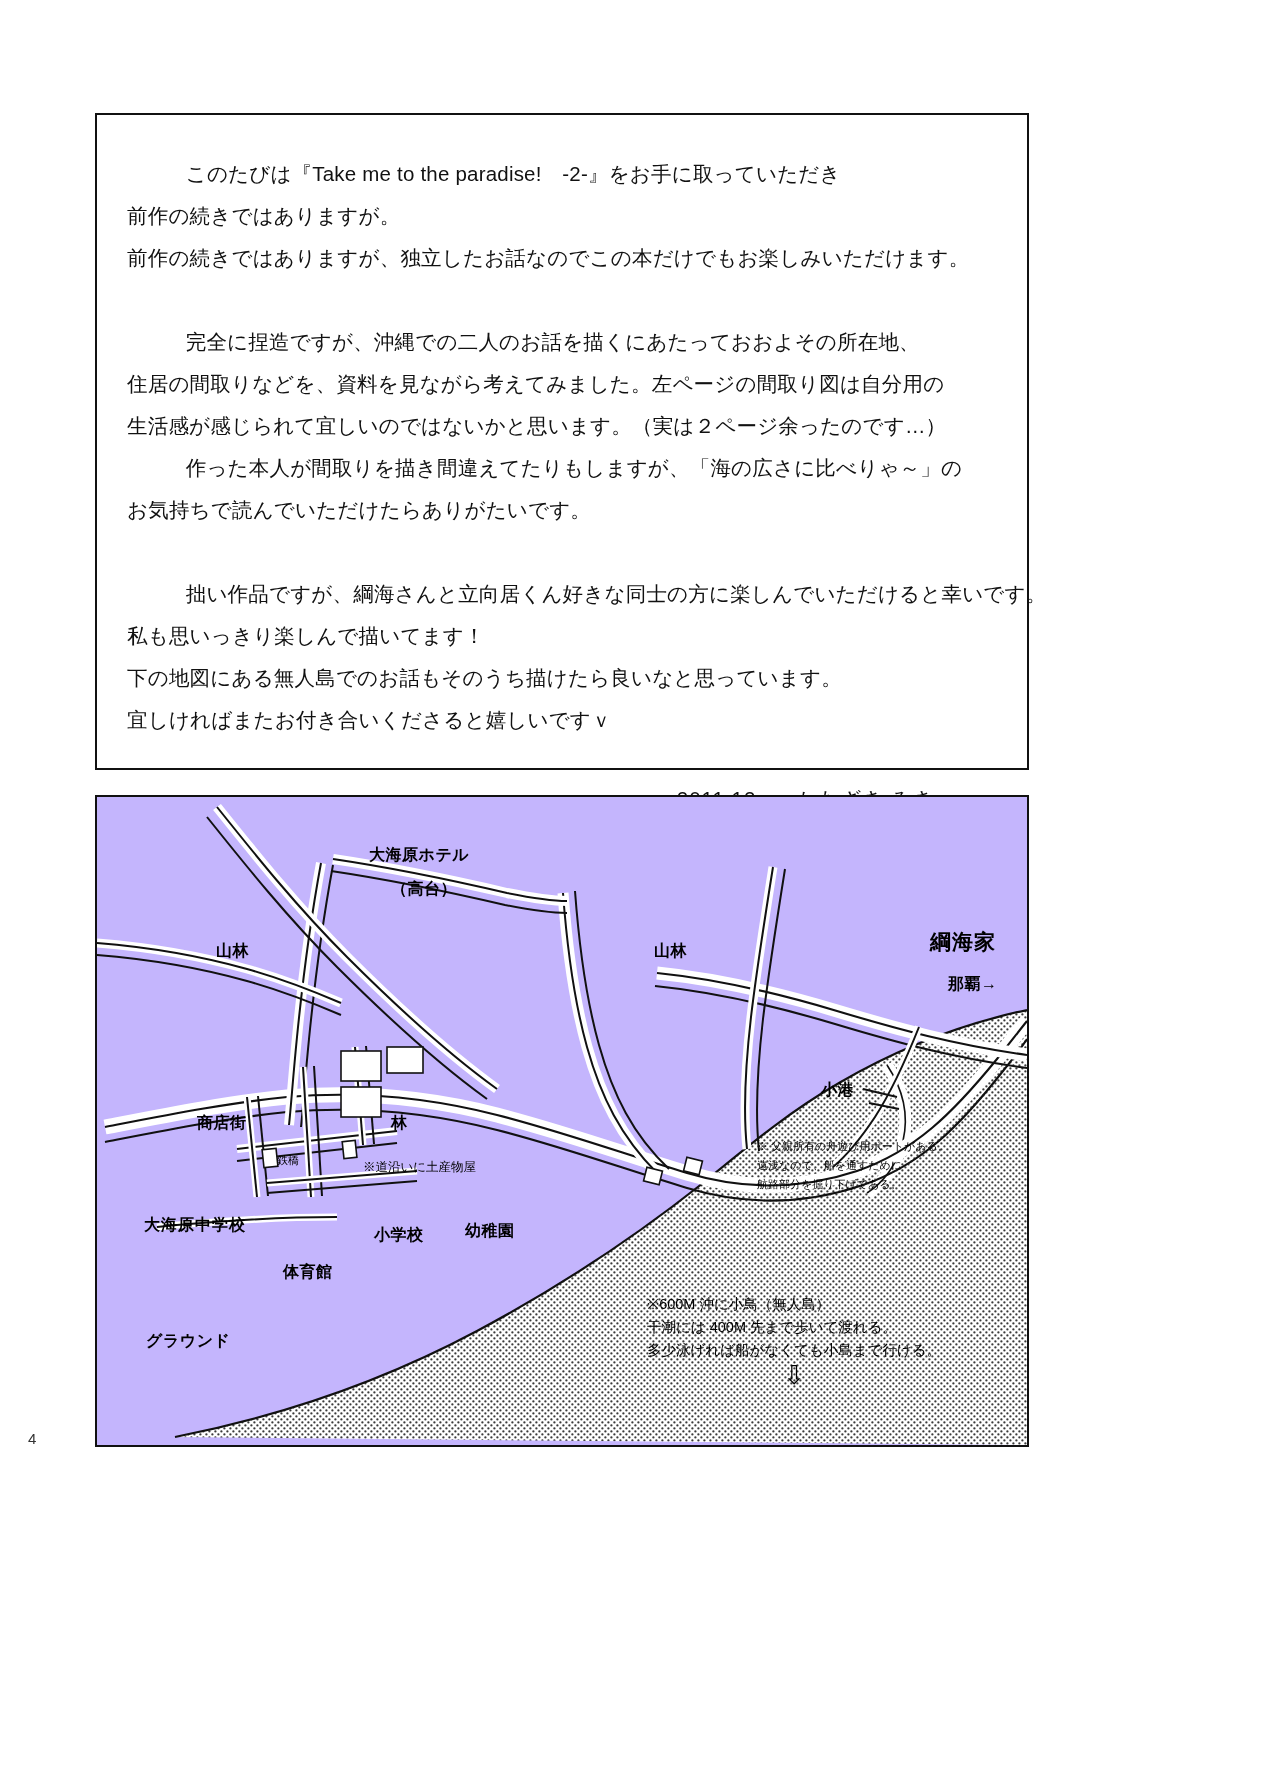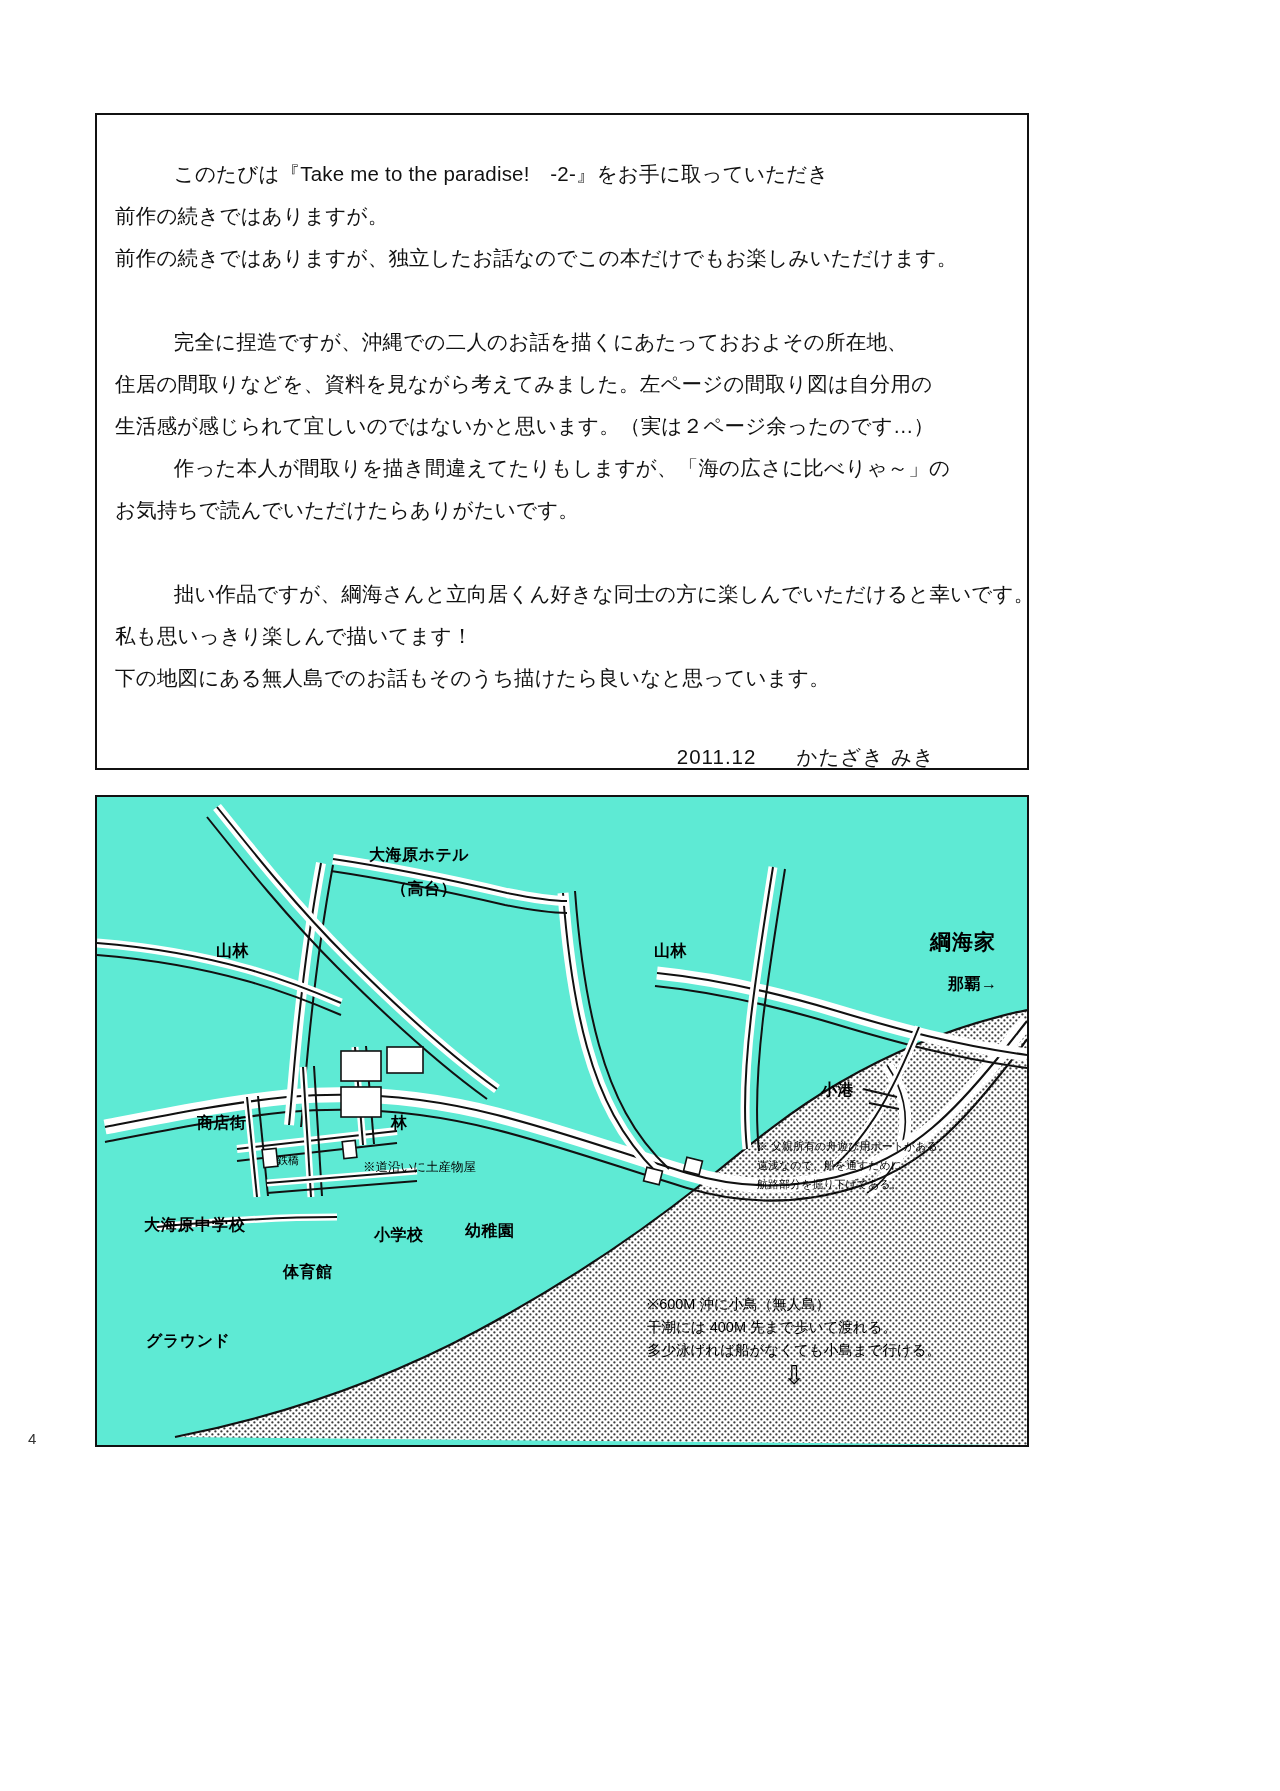--- a/index.html
+++ b/index.html
@@ -30,21 +30,21 @@
     position: absolute;
     left: 95px;
     top: 113px;
     width: 934px;
     height: 657px;
     border: 2px solid #111;
     box-sizing: border-box;
     background: #fff;
   }
   .afterword-inner {
-    padding: 38px 40px 0 18px;
+    padding: 38px 40px 0 30px;
   }
   .para {
     margin: 0 0 0 0;
     font-size: 20.5px;
     line-height: 42px;
     letter-spacing: 0.2px;
     white-space: nowrap;
   }
   .indent { padding-left: 38px; }
   .gap { height: 42px; }
@@ -59,21 +59,21 @@
 
   
   .mapbox {
     position: absolute;
     left: 95px;
     top: 795px;
     width: 934px;
     height: 652px;
     border: 2px solid #111;
     box-sizing: border-box;
-    background: #5eead4;
+    background: #c4b5fd;
     overflow: hidden;
   }
   .mapbox svg { display: block; }
 
   .maplabel {
     position: absolute;
     font-family: "Liberation Sans", sans-serif;
     color: #000;
     white-space: nowrap;
   }
@@ -97,20 +97,21 @@
     <div class="gap"></div>
     <p class="para indent">　完全に捏造ですが、沖縄での二人のお話を描くにあたっておおよその所在地、</p>
     <p class="para">住居の間取りなどを、資料を見ながら考えてみました。左ページの間取り図は自分用の</p>
     <p class="para">生活感が感じられて宜しいのではないかと思います。（実は２ページ余ったのです…）</p>
     <p class="para indent">　作った本人が間取りを描き間違えてたりもしますが、「海の広さに比べりゃ～」の</p>
     <p class="para">お気持ちで読んでいただけたらありがたいです。</p>
     <div class="gap"></div>
     <p class="para indent">　拙い作品ですが、綱海さんと立向居くん好きな同士の方に楽しんでいただけると幸いです。</p>
     <p class="para">私も思いっきり楽しんで描いてます！</p>
     <p class="para">下の地図にある無人島でのお話もそのうち描けたら良いなと思っています。</p>
+    <p class="para">宜しければまたお付き合いくださると嬉しいですｖ</p>
 
     <div class="signature">
       <span class="sig-date">2011.12</span><span>かたざき みき</span>
     </div>
   </div>
 </div>
 
 <div class="mapbox">
 
   <svg width="930" height="648" viewBox="0 0 930 648">

